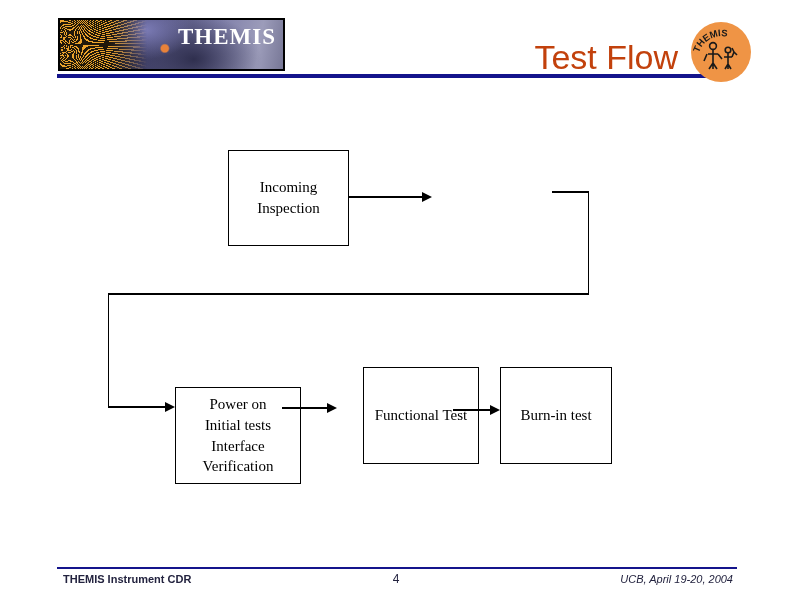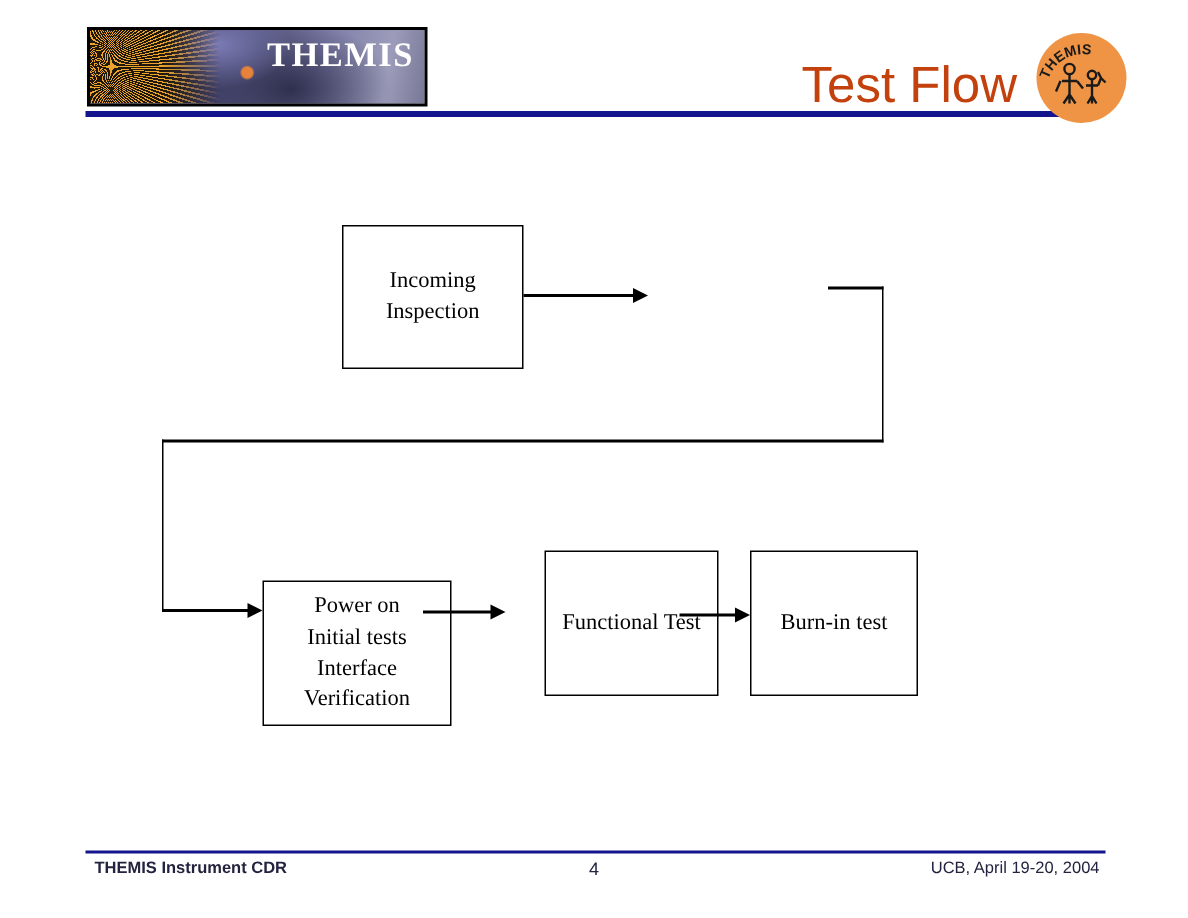--- a/index.html
+++ b/index.html
@@ -52,21 +52,21 @@
   .e2{left:587.5px;top:191.3px;width:1.5px;height:103.5px;}
   .e3{left:107.5px;top:293.3px;width:481.5px;height:1.5px;}
   .e4{left:107.5px;top:293.3px;width:1.5px;height:114px;}
 
   
   .frule{position:absolute;left:57px;top:566.5px;width:680px;height:2.5px;
     background:var(--rule-navy,#14148C);}
   .footer-left{position:absolute;left:63px;top:573px;font-size:11px;color:#23233f;font-weight:bold;}
   .footer-page{position:absolute;left:0;top:572px;width:792px;text-align:center;
     font-size:12px;color:#23233f;}
-  .footer-right{position:absolute;right:59px;top:573px;font-size:11px;color:#23233f;}
+  .footer-right{position:absolute;right:59px;top:573px;font-size:11px;color:#23233f;font-style:italic;}
 </style>
 </head>
 <body>
 
 <div class="slide">
 
   <div class="banner">
     <div class="banner-fan"></div>
     <div class="banner-title">THEMIS</div>
   </div>

